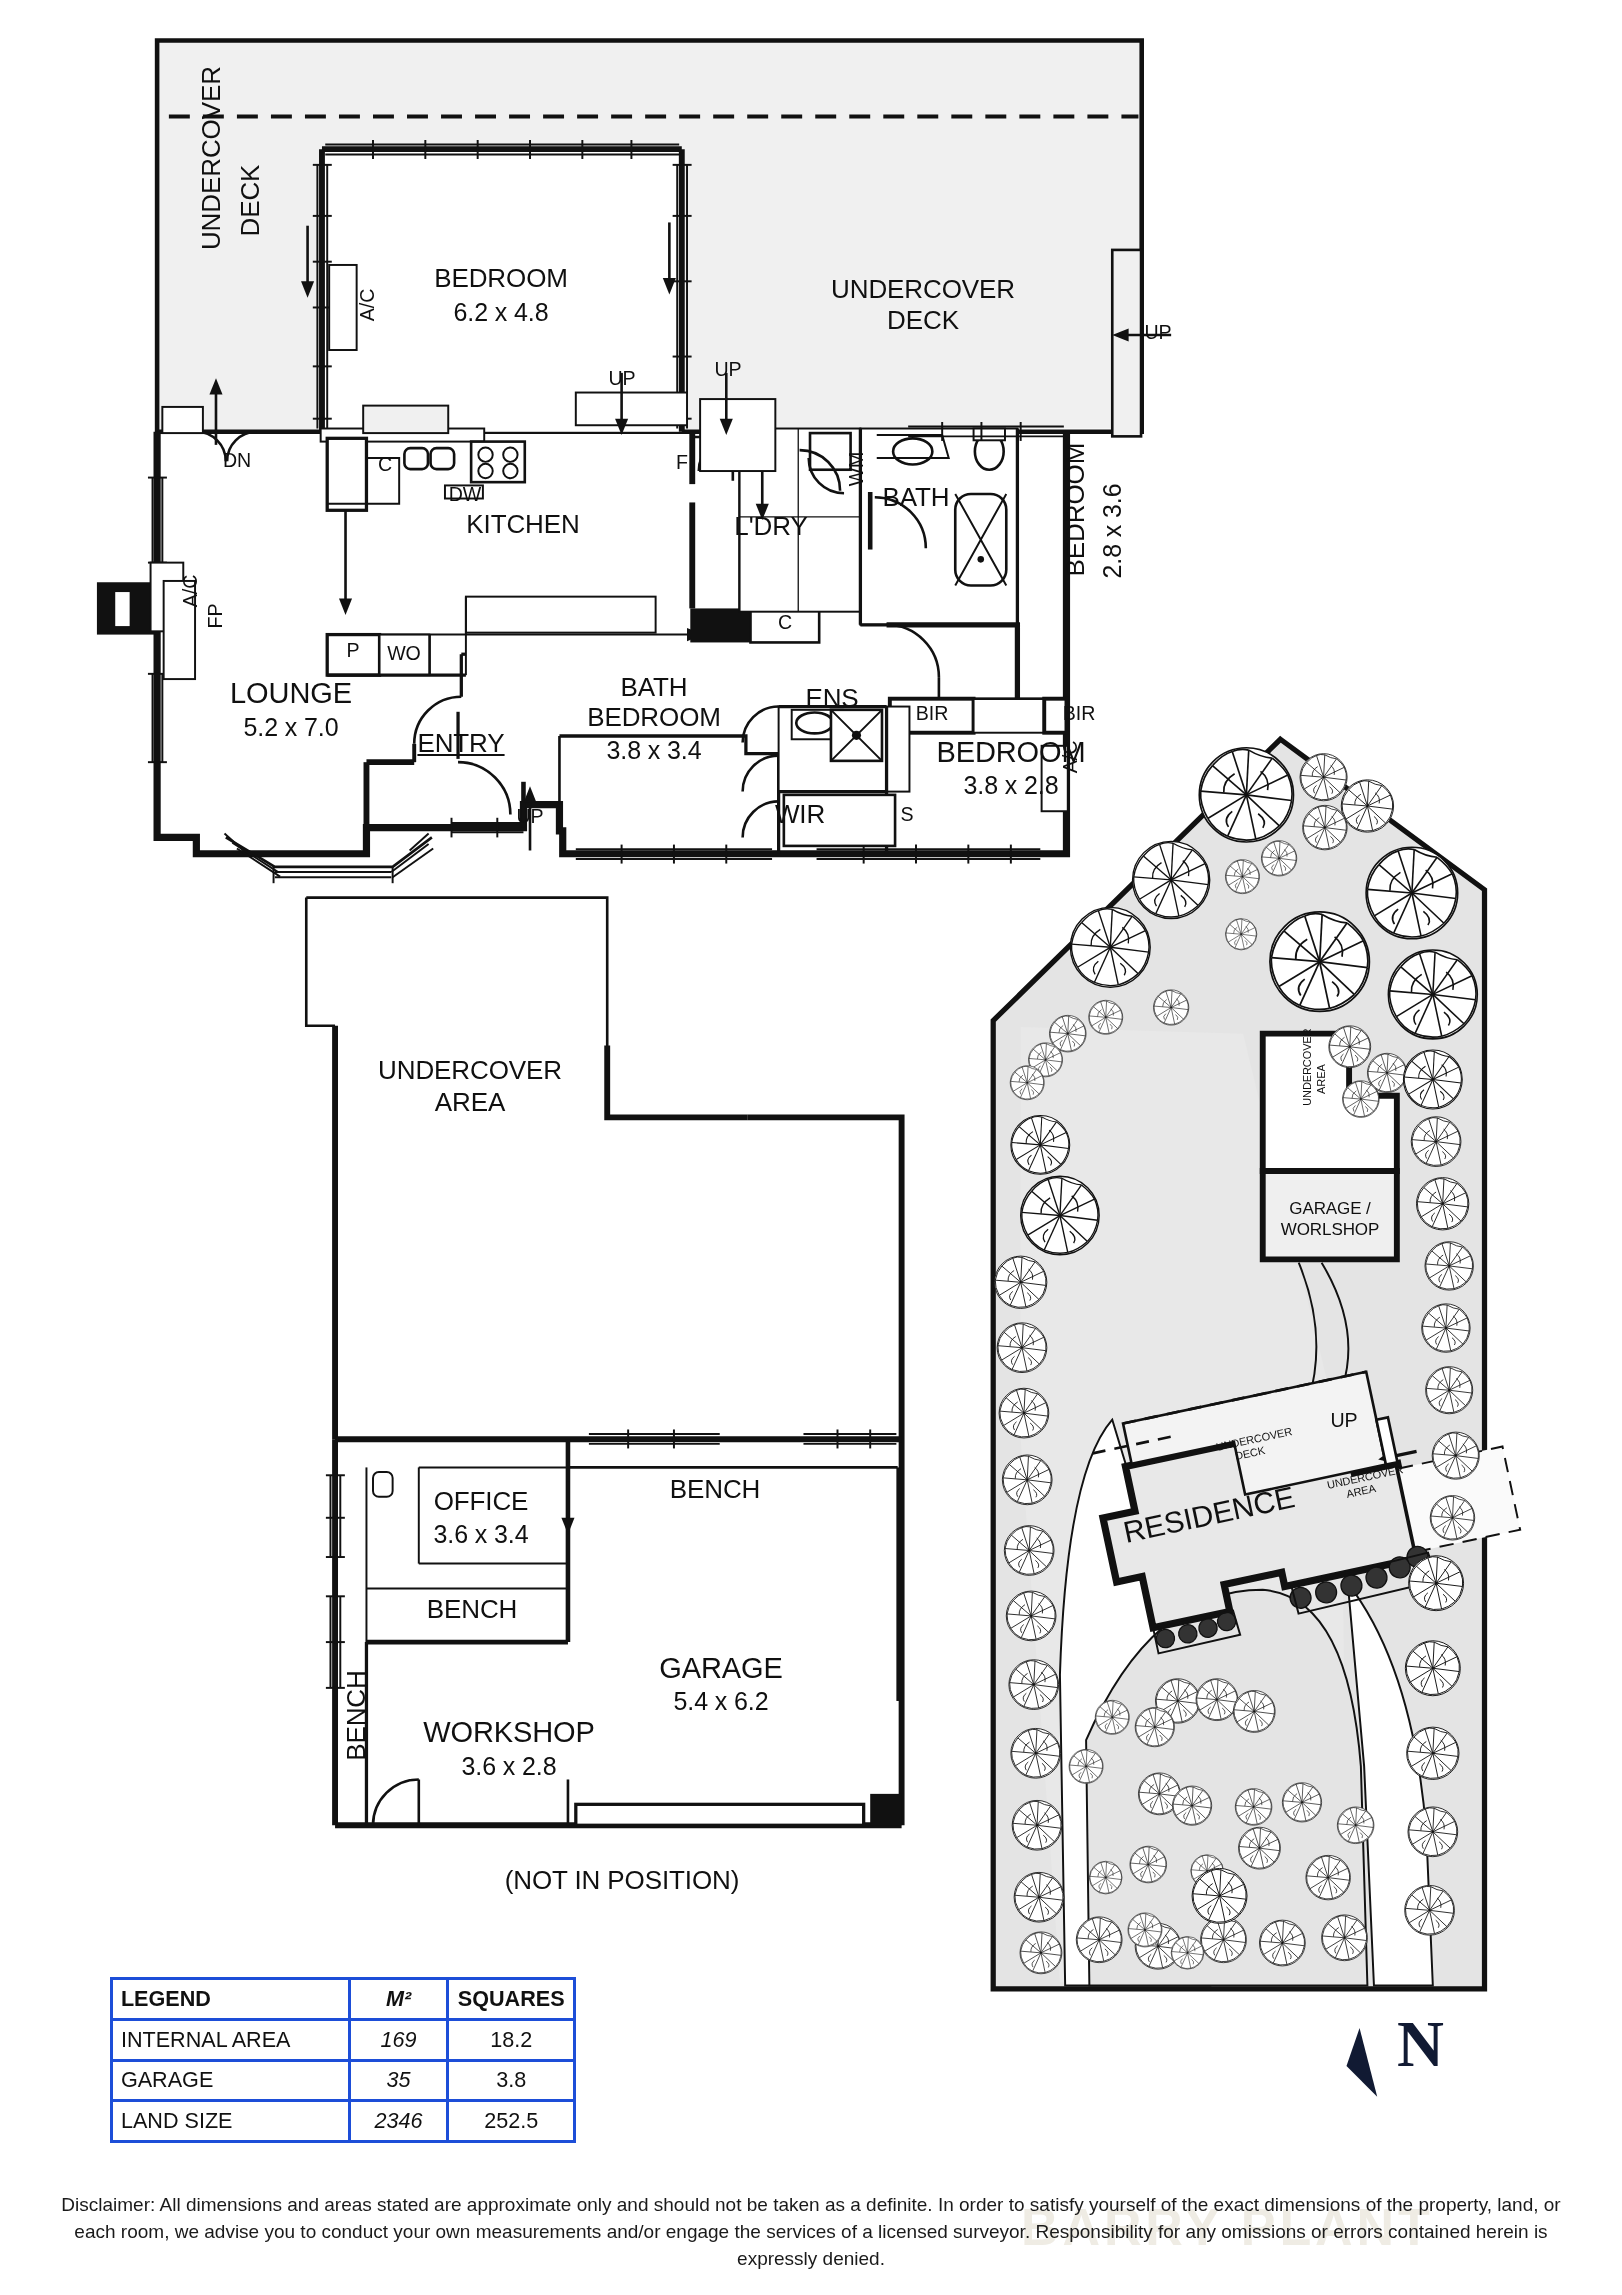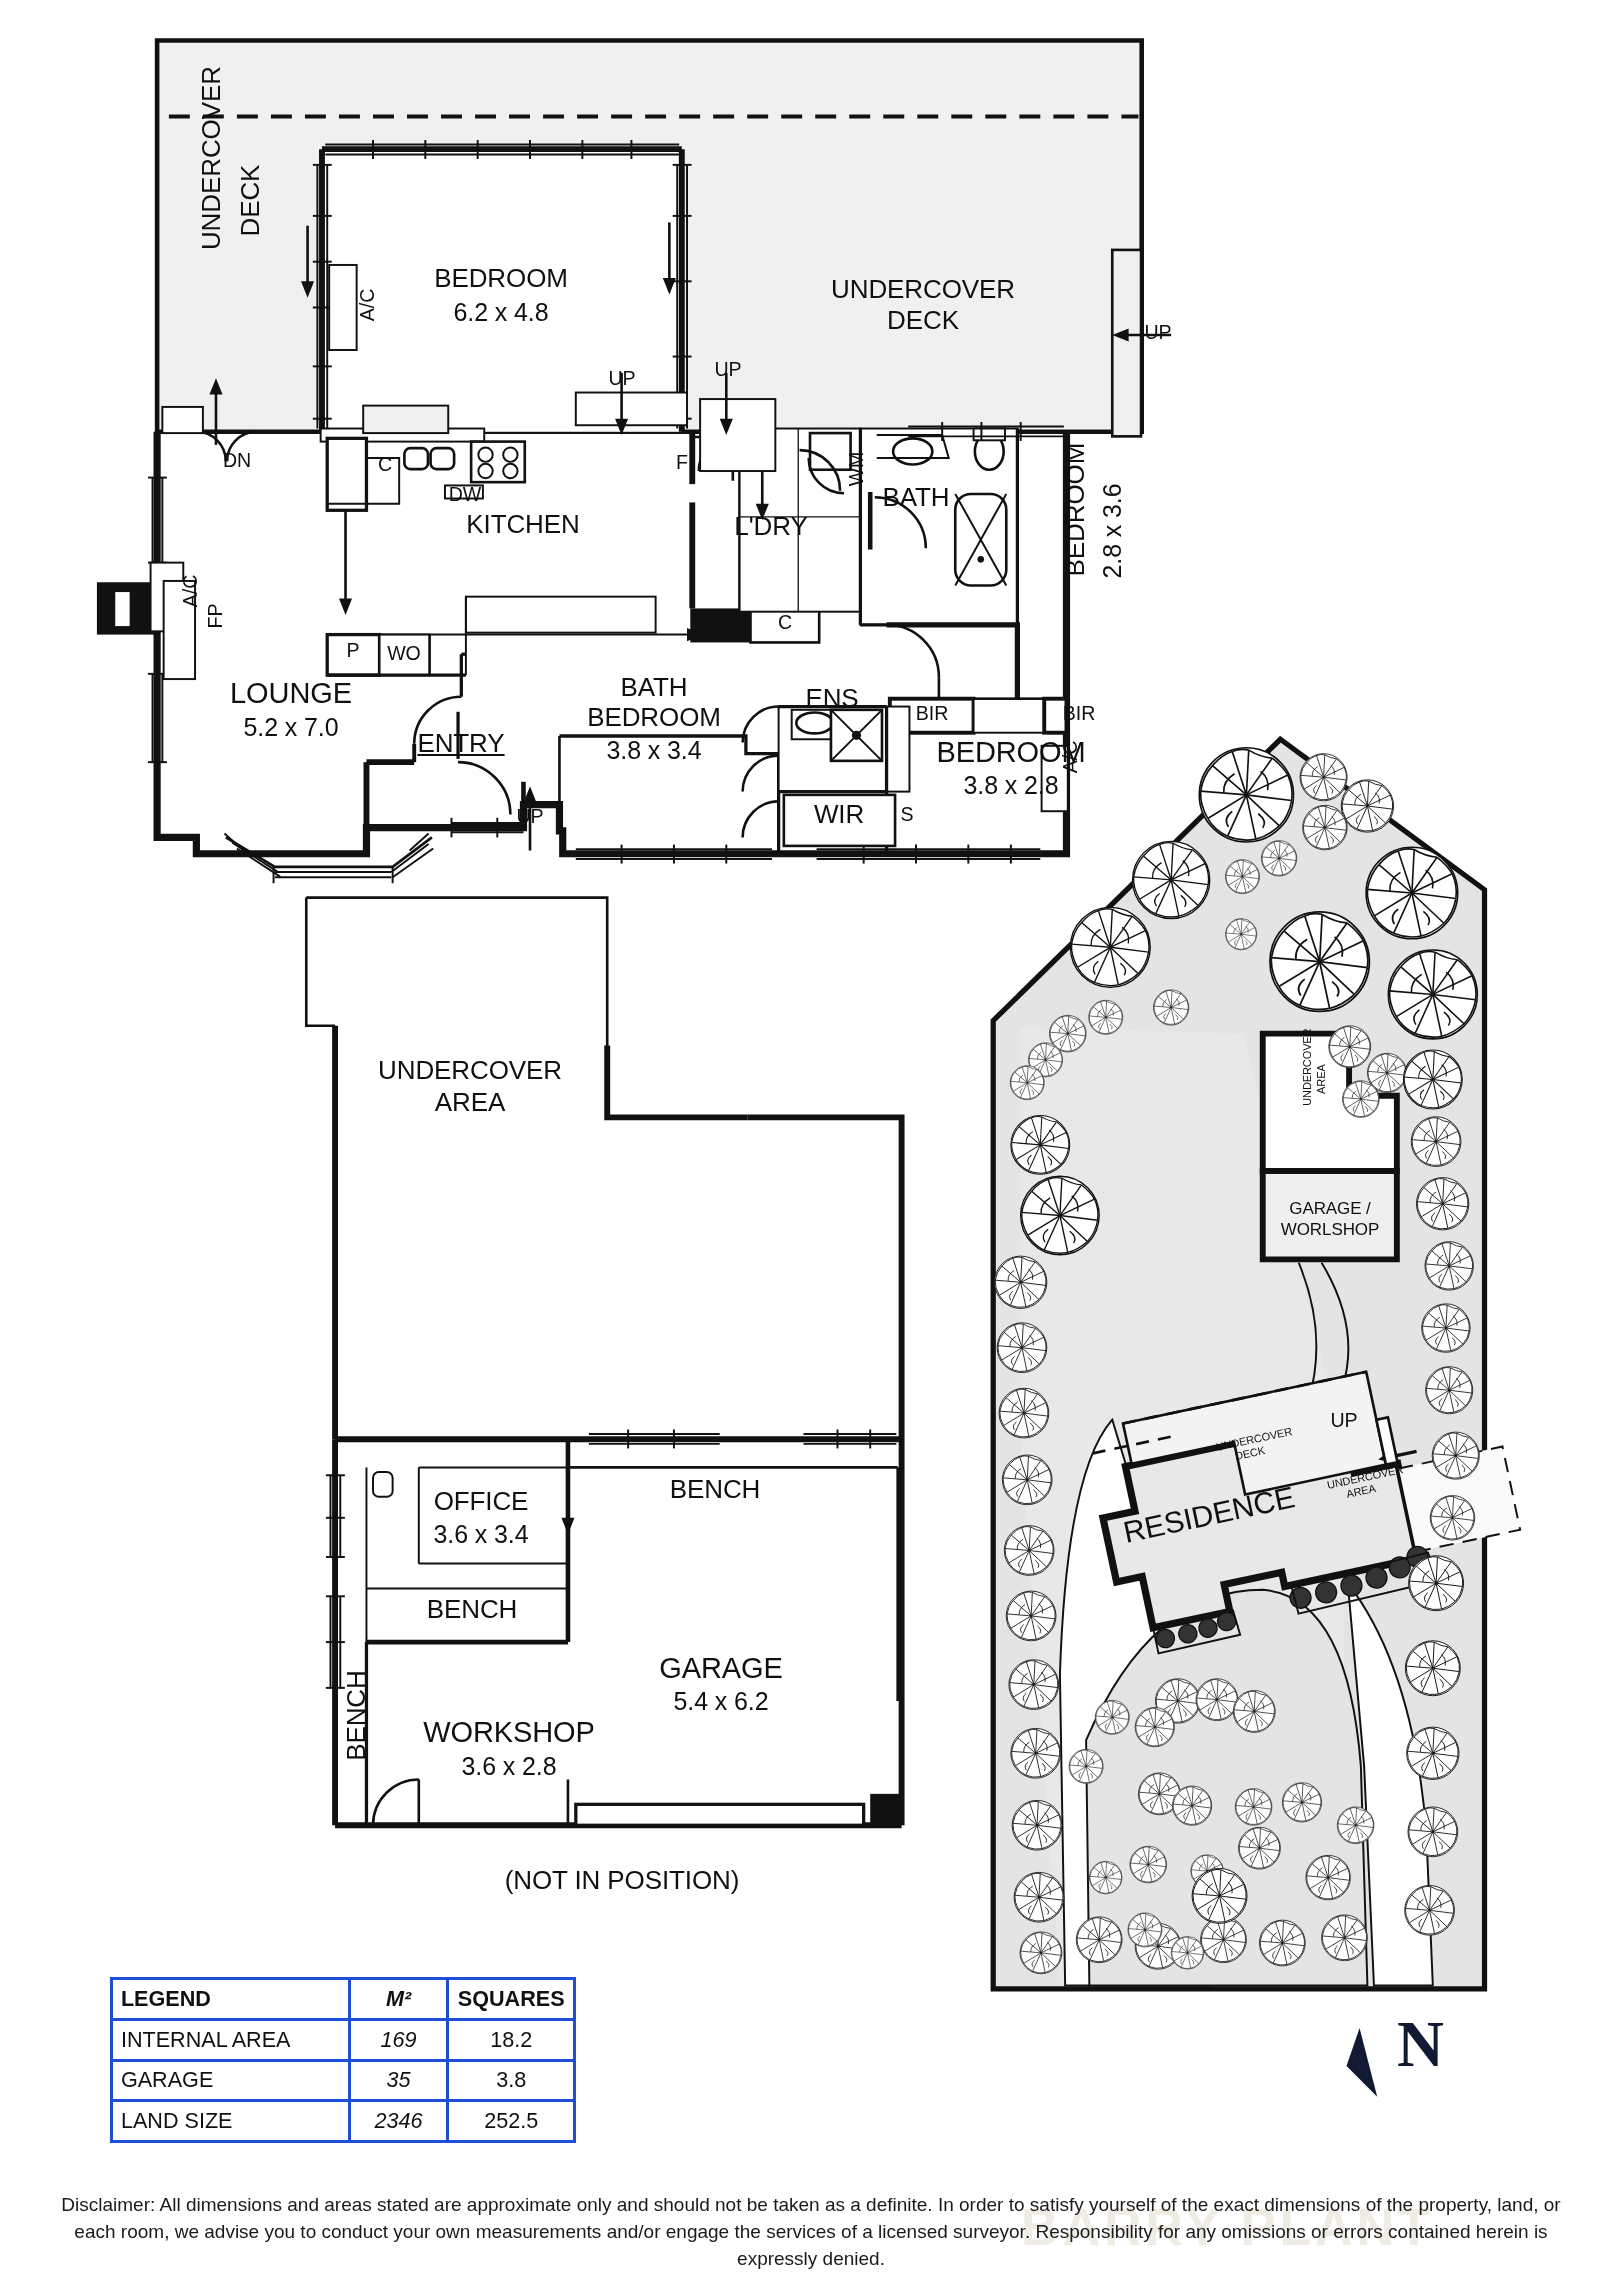--- a/index.html
+++ b/index.html
@@ -615,21 +615,21 @@
   <div class="lbl room-dim c" style="left:291px; top:713px;">5.2 x 7.0</div>
 
   <div class="lbl room-name c" style="left:461px; top:729px;text-decoration:underline;">ENTRY</div>
   <div class="lbl small c" style="left:530px; top:806px;">UP</div>
 
   <div class="lbl room-name c" style="left:654px; top:673px;">BATH</div>
   <div class="lbl room-name c" style="left:654px; top:703px;">BEDROOM</div>
   <div class="lbl room-dim c" style="left:654px; top:736px;">3.8 x 3.4</div>
 
   <div class="lbl room-name c" style="left:832px; top:684px;">ENS</div>
-  <div class="lbl room-name c" style="left:839px; top:800px;">WIR</div>
+  <div class="lbl room-name c" style="left:800px; top:800px;">WIR</div>
   <div class="lbl small c" style="left:907px; top:804px;">S</div>
 
   <div class="lbl room-name c" style="left:470px; top:1056px;">UNDERCOVER</div>
   <div class="lbl room-name c" style="left:470px; top:1088px;">AREA</div>
 
   <div class="lbl room-name c" style="left:715px; top:1475px;">BENCH</div>
 
   <div class="lbl room-name c" style="left:481px; top:1487px;">OFFICE</div>
   <div class="lbl room-dim c" style="left:481px; top:1520px;">3.6 x 3.4</div>
 

